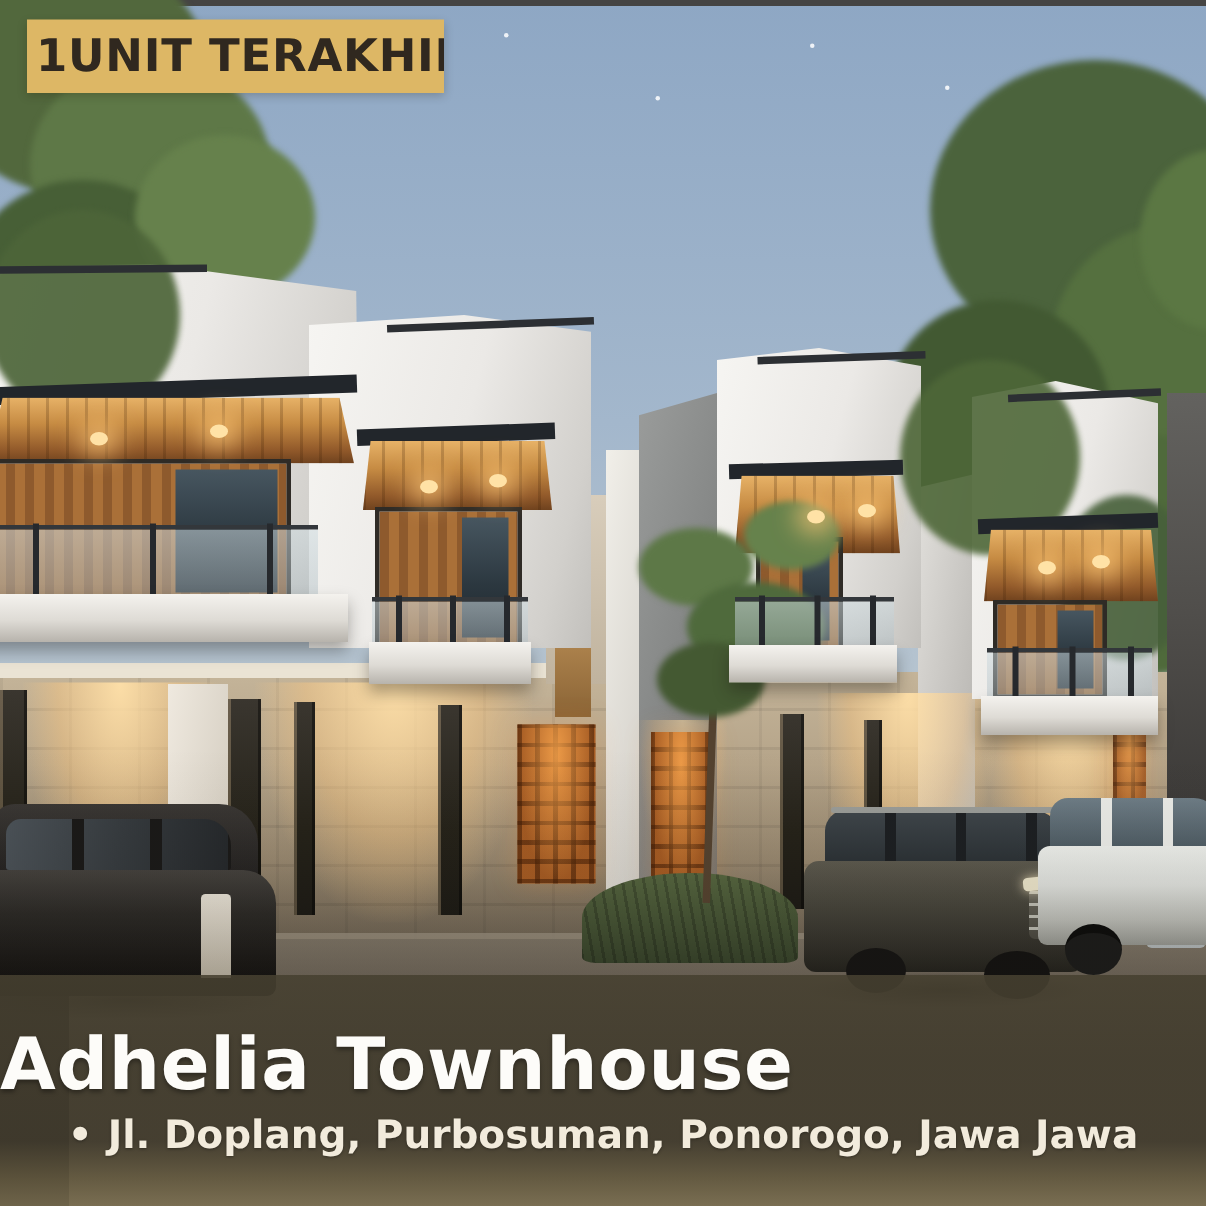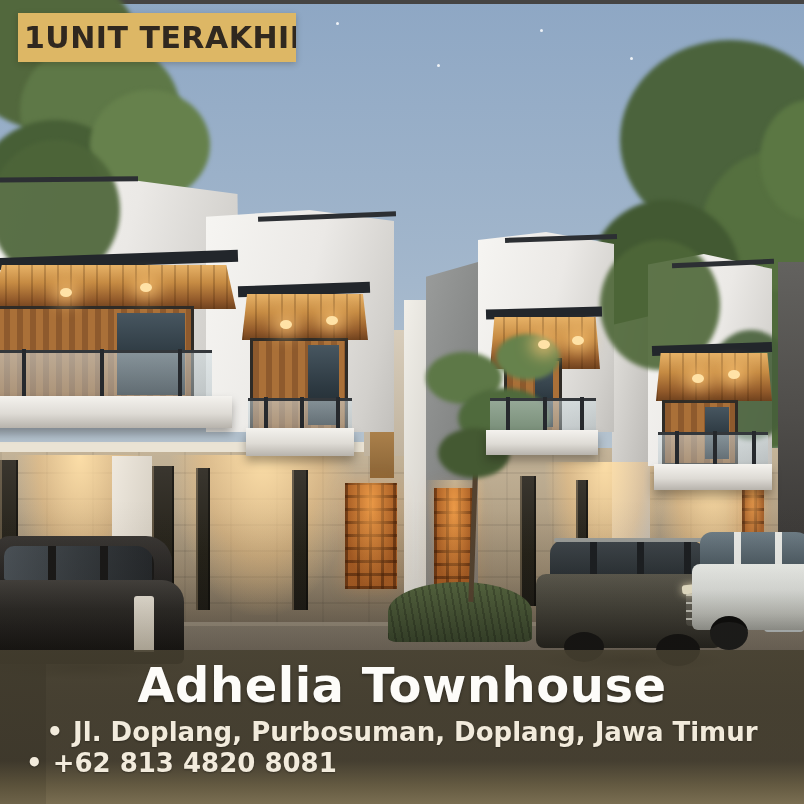--- a/index.html
+++ b/index.html
@@ -199,22 +199,22 @@
   
   .badge{left:18px;top:13px;width:278px;height:49px;z-index:11;background:#ddb765;
     display:flex;align-items:center;overflow:hidden;box-shadow:0 2px 6px rgba(40,30,10,.25);}
   .badge span{font-size:30px;font-weight:bold;color:#30281f;letter-spacing:.5px;
     padding-left:6px;white-space:nowrap;}
 
   
   .overlay{left:0;top:650px;width:804px;height:154px;z-index:10;box-sizing:border-box;padding-top:6px;
     background:linear-gradient(180deg,rgba(70,64,48,.88) 0%,rgba(66,60,46,.88) 72%,
                rgba(100,90,64,.86) 88%,rgba(124,112,82,.84) 100%);}
-  .title{font-size:48px;line-height:58px;font-weight:bold;color:#fdfcf9;text-align:center;
-    letter-spacing:.5px;text-shadow:0 2px 3px rgba(0,0,0,.35);}
+  .title{font-size:48px;line-height:58px;font-weight:bold;color:#fdfcf9;text-align:left;
+    letter-spacing:.5px;text-shadow:0 2px 3px rgba(0,0,0,.35);margin-top:25px;}
   .caprow{font-size:26px;line-height:30px;font-weight:bold;color:#f2ebdc;
     text-shadow:0 1px 2px rgba(0,0,0,.35);}
   .address-row{text-align:center;margin-top:3px;}
   .info-row{display:flex;justify-content:space-between;padding:0 32px 0 26px;margin-top:1px;}
   .bullet{margin-right:10px;}
 </style>
 </head>
 <body>
 
 <div class="canvas">
@@ -382,22 +382,19 @@
     <div class="abs dusk"></div>
   </div>
 
   <div class="abs badge">
     <span>1UNIT TERAKHIR</span>
   </div>
 
   <div class="abs overlay">
     <div class="title">Adhelia Townhouse</div>
     <div class="caprow address-row">
-      <span class="bullet">•</span><span>Jl. Doplang, Purbosuman, Doplang, Jawa Timur</span>
+      <span class="bullet">•</span><span>Jl. Doplang, Purbosuman, Ponorogo, Jawa Jawa</span>
     </div>
     <div class="caprow info-row">
-      <div>
-        <span class="bullet">•</span><span>+62 813 4820 8081</span>
-      </div>
     </div>
   </div>
 
 </div>
 
 </body></html>

